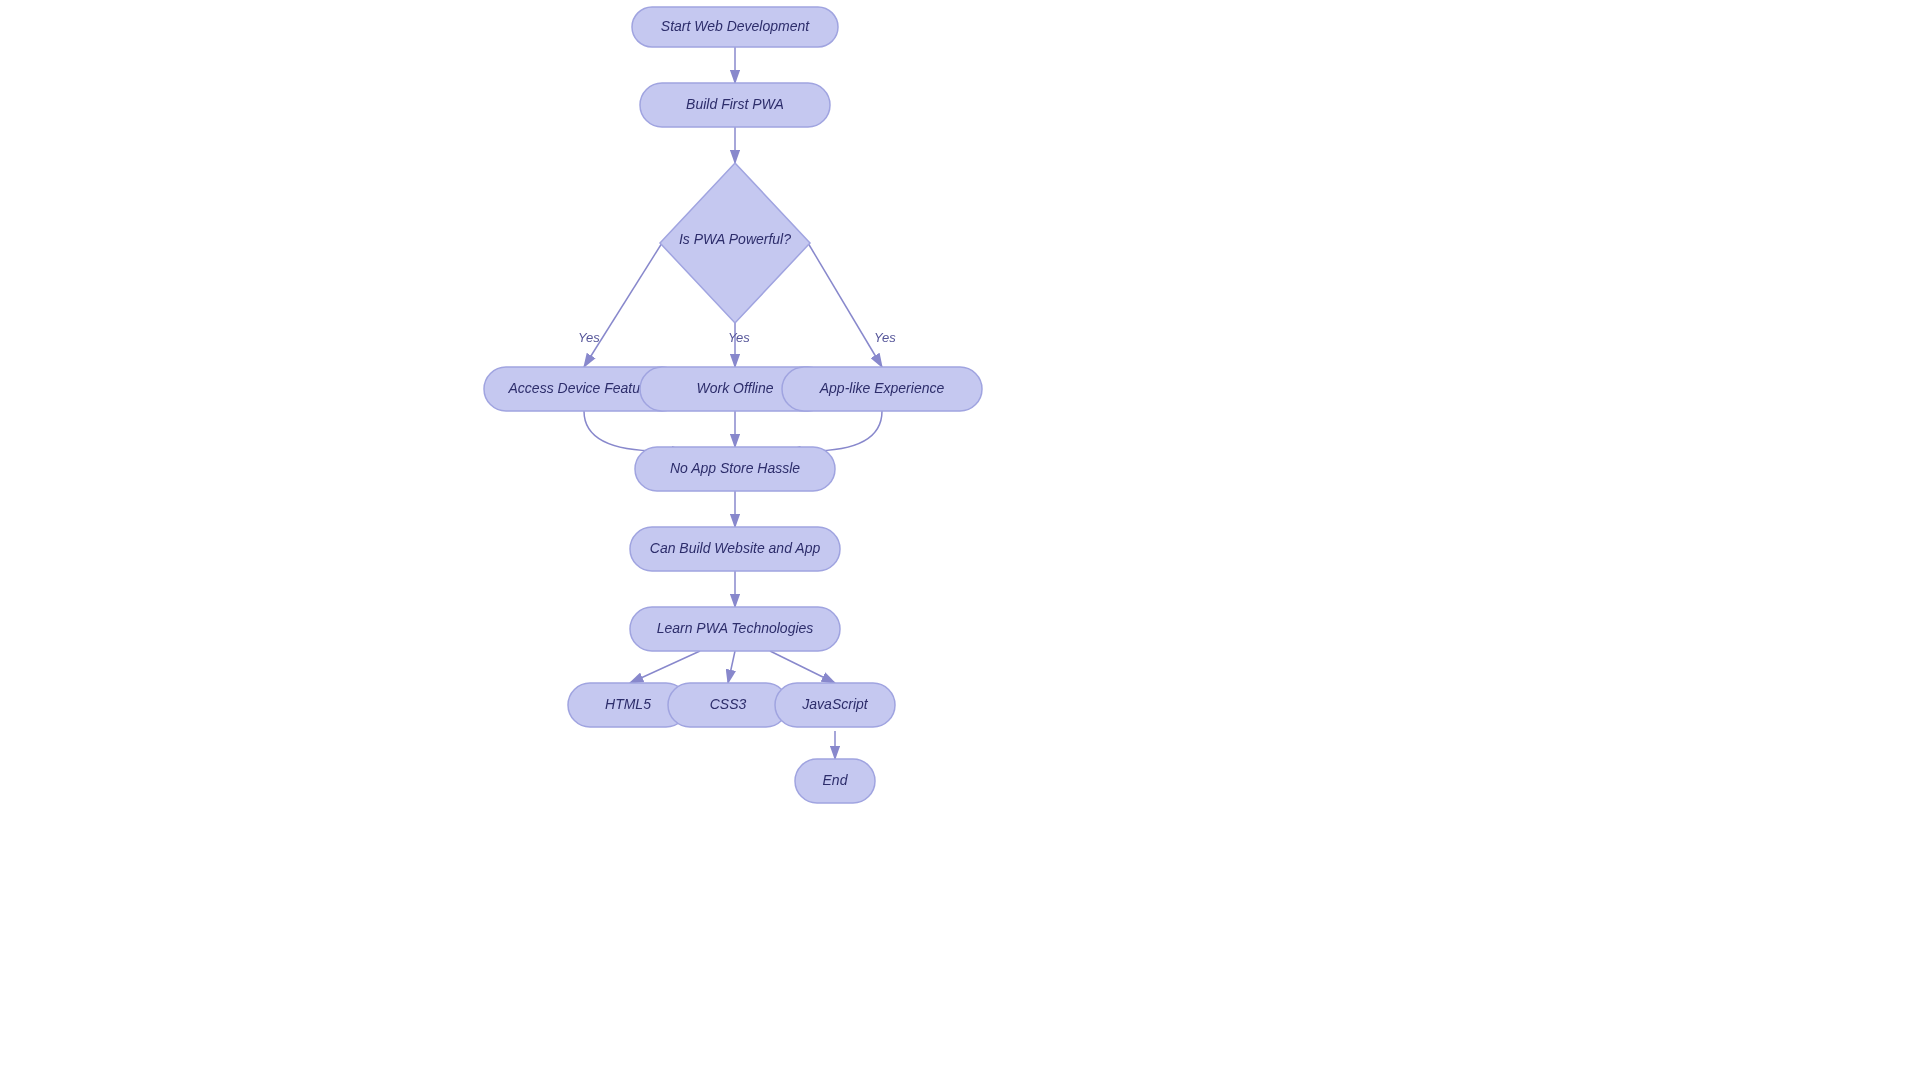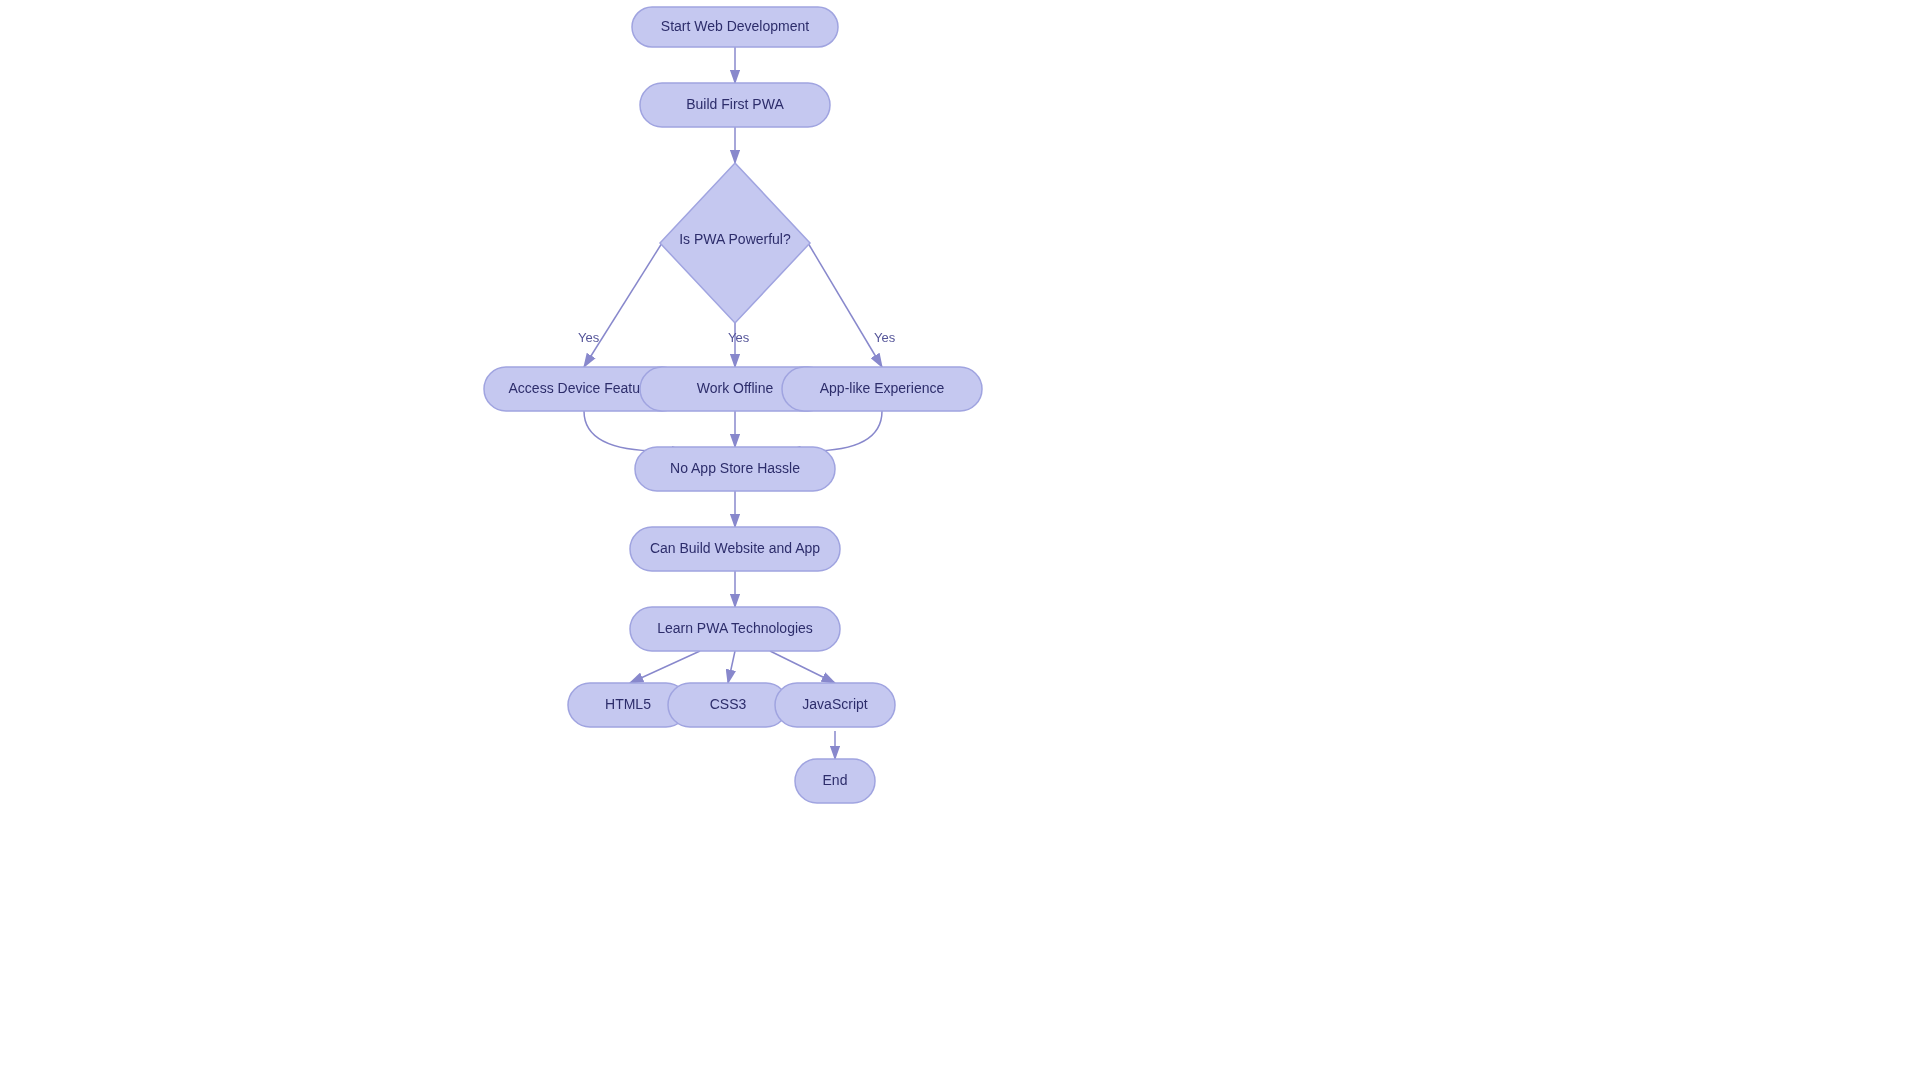--- a/index.html
+++ b/index.html
@@ -9,20 +9,21 @@
       background: #ffffff;
       font-family: Arial, sans-serif;
       overflow: hidden;
       position: relative;
     }
     .flowchart-container {
       position: absolute;
       top: 0; left: 0;
       width: 1920px;
       height: 924px;
+      font-style: italic;
     }
     svg {
       width: 1920px;
       height: 1080px;
     }
     .node-pill {
       fill: #c5c8f0;
       stroke: #a0a4e0;
       stroke-width: 1.5;
     }

